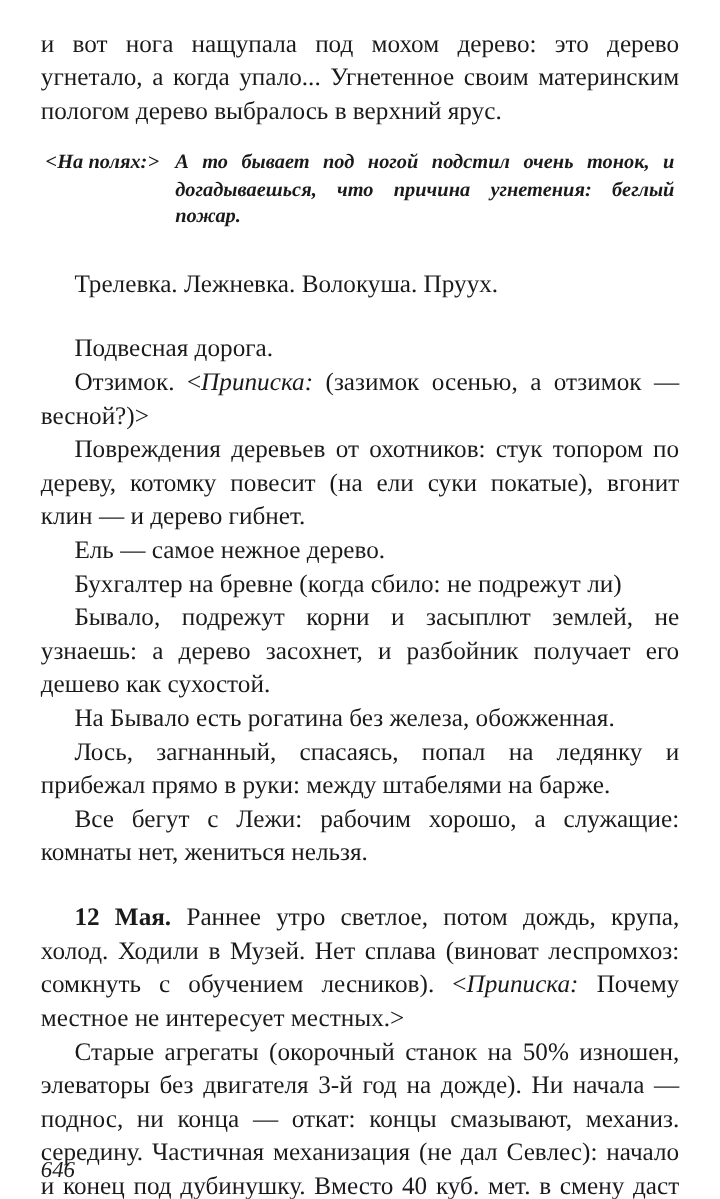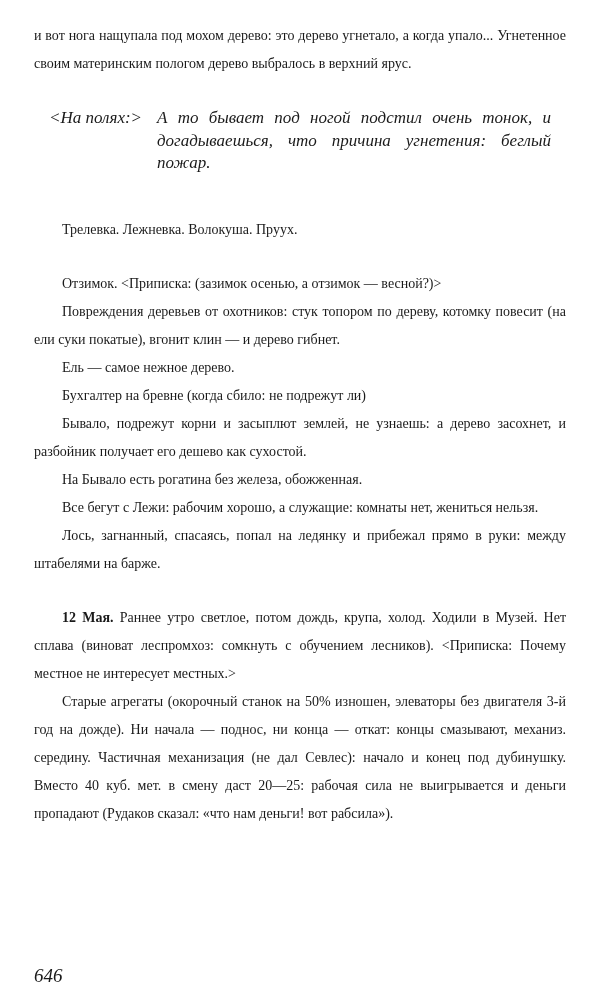--- a/index.html
+++ b/index.html
@@ -1,53 +1,54 @@
 <!DOCTYPE html>
 <html><head>
 <meta charset="utf-8">
 <style>
   html, body { margin:0; padding:0; background:#ffffff; }
   body { width:600px; height:999px; overflow:hidden; position:relative;
          font-family:"Liberation Serif", "DejaVu Serif", serif; color:#1a1a1a; }
   .page { position:absolute; left:34px; top:22px; width:532px; }
-  .p { font-size:14px; line-height:28px; text-align:justify; margin:0; }
+  .p { font-size:21px; line-height:28px; text-align:justify; margin:0; }
   .ind { text-indent:28px; }
   .gap { height:14px; }
   .gap-big { height:26px; }
-  .note { display:flex; font-style:italic; font-size:17px; line-height:22.5px; margin:15px; }
+  .note { display:flex; font-style:italic; font-size:17px; line-height:22.5px; margin:4px;font-weight:bold; }
   .note-label { width:108px; flex:none; }
   .note-body { flex:1; text-align:justify; }
-  .it { }
+  .it { font-style:italic; }
   .bold-it { font-weight:bold; }
   .ul { }
   .folio { position:absolute; left:34px; top:965px; font-style:italic; font-size:19px; }
 </style>
 </head>
 <body>
 
 <div class="page">
   <p class="p">и вот нога нащупала под мохом дерево: это дерево угнетало, а когда упало... Угнетенное своим материнским пологом дерево выбралось в верхний ярус.</p>
   <div class="gap"></div>
 
   <div class="note">
     <span class="note-label">&lt;На полях:&gt;</span>
     <span class="note-body">А то бывает под ногой подстил очень тонок, и догадываешься, что причина угнетения: беглый пожар.</span>
   </div>
   <div class="gap-big"></div>
 
   <p class="p ind">Трелевка. Лежневка. Волокуша. Пруух.</p>
   <div class="gap-big"></div>
 
+  <p class="p ind">Подвесная дорога.</p>
   <p class="p ind"><span>Отзимок. &lt;</span><span class="it">Приписка:</span><span> (зазимок осенью, а отзимок — весной?)&gt;</span></p>
   <p class="p ind">Повреждения деревьев от охотников: стук топором по дереву, котомку повесит (на ели суки покатые), вгонит клин — и дерево гибнет.</p>
   <p class="p ind">Ель — самое нежное дерево.</p>
   <p class="p ind">Бухгалтер на бревне (когда сбило: не подрежут ли)</p>
   <p class="p ind">Бывало, подрежут корни и засыплют землей, не узнаешь: а дерево засохнет, и разбойник получает его дешево как сухостой.</p>
   <p class="p ind">На Бывало есть рогатина без железа, обожженная.</p>
+  <p class="p ind">Лось, загнанный, спасаясь, попал на ледянку и прибежал прямо в руки: между штабелями на барже.</p>
   <p class="p ind">Все бегут с Лежи: рабочим хорошо, а служащие: комнаты нет, жениться нельзя.</p>
-  <p class="p ind">Лось, загнанный, спасаясь, попал на ледянку и прибежал прямо в руки: между штабелями на барже.</p>
   <div class="gap-big"></div>
 
   <p class="p ind"><span class="bold-it">12 Мая.</span><span> Раннее утро светлое, потом дождь, крупа, холод. Ходили в Музей. Нет сплава (виноват леспромхоз: сомкнуть с обучением лесников). &lt;</span><span class="it">Приписка:</span><span> Почему местное не интересует местных.&gt;</span></p>
   <p class="p ind"><span>Старые агрегаты (окорочный станок на 50% изношен, элеваторы без двигателя 3-й год на дожде). Ни начала — поднос, ни конца — откат: концы </span><span class="ul">смазывают</span><span>, механиз. середину. Частичная механизация (не дал Севлес): начало и конец под дубинушку. Вместо 40 куб. мет. в смену даст 20—25: рабочая сила не выигрывается и деньги пропадают (Рудаков сказал: «что нам деньги! вот рабсила»).</span></p>
 </div>
 
 <div class="folio">646</div>
 
 </body></html>

